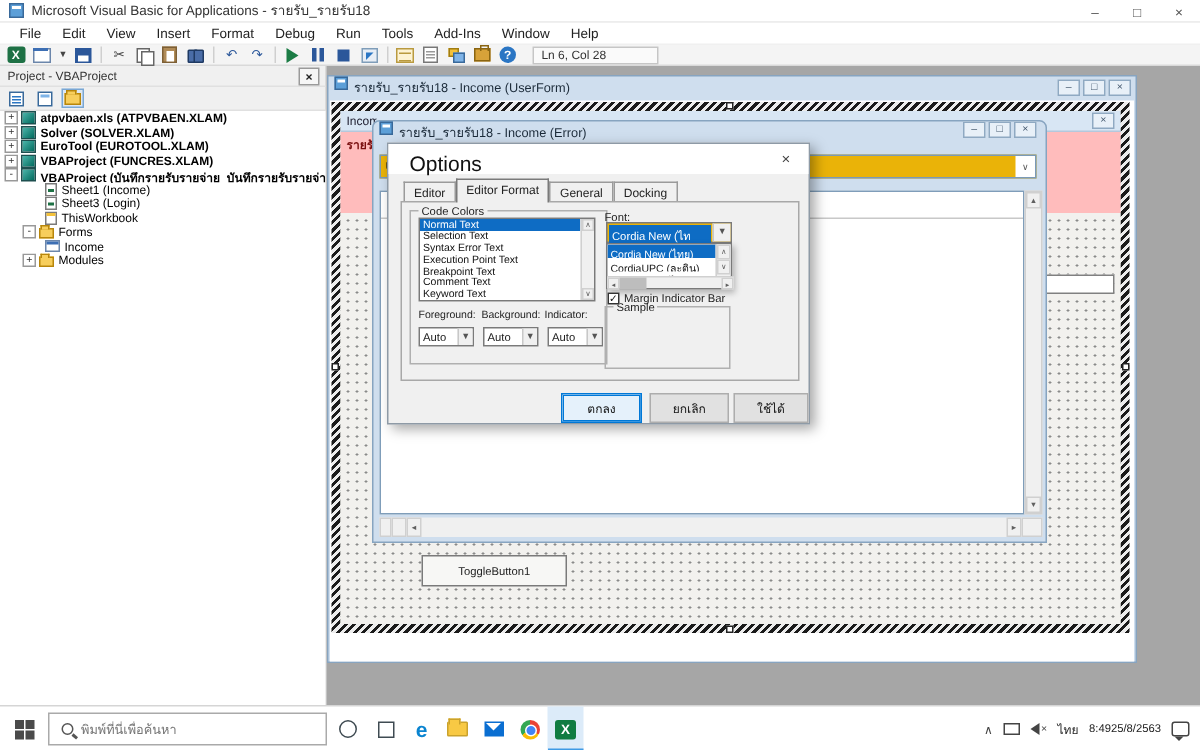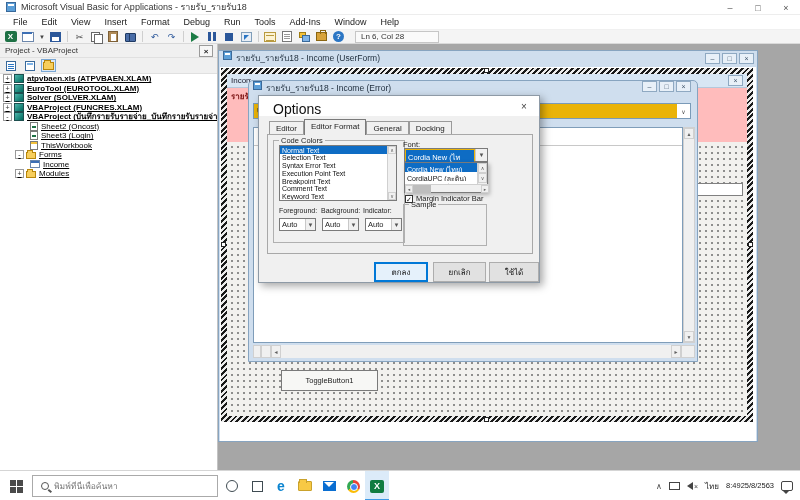--- a/index.html
+++ b/index.html
@@ -59,21 +59,21 @@
   .proj-tools { position:absolute; left:0; top:14px; width:100%; height:16px; display:flex; align-items:center; gap:4px; padding-left:3px; border-bottom:1px solid #e0e0e0;}
   .pti { width:15px; height:13px; display:flex; align-items:center; justify-content:center; position:relative;}
   .pti.pressed { border:1px solid #7aa7d4; background:#dce8f4; }
   .i-viewcode{ width:10px; height:10px; background:#fff; border:1px solid #39699a; position:relative;}
   .i-viewcode::after{content:""; position:absolute; left:1px; top:2px; width:6px; height:1px; background:#2b76c4; box-shadow:0 2px 0 #2b76c4, 0 4px 0 #2b76c4;}
   .i-viewobj{ width:10px; height:10px; background:#fff; border:1px solid #39699a; position:relative;}
   .i-viewobj::after{content:""; position:absolute; left:1px; top:1px; width:6px; height:2px; background:#7fb4e8;}
   .i-fold{ width:11px; height:8px; background:#f7ce5c; border:1px solid #b8860b; position:relative; }
   .i-fold::before{ content:""; position:absolute; left:0; top:-3px; width:5px; height:2px; background:#f7ce5c; border:1px solid #b8860b; border-bottom:none;}
   .tree { position:absolute; left:0; top:30px; width:100%; height:396px; background:#fff; overflow:hidden; }
-  .trow { display:flex; align-items:center; height:9.5px; white-space:nowrap; overflow:hidden;text-decoration:underline; }
+  .trow { display:flex; height:9.5px; white-space:nowrap; overflow:hidden; }
   .trow .tlabel { font-size:8px; color:#000; margin-left:3px; }
   .trow.bold .tlabel { font-weight:bold; }
   .exp { width:9px; height:9px; border:1px solid #999; background:#fff; font-size:7px; line-height:7px; color:#333; display:flex; align-items:center; justify-content:center; flex:none; margin-right:2px;}
   .ic { flex:none; position:relative; }
   .ic-proj { width:10px; height:9px; background:linear-gradient(135deg,#4db6ac,#00695c); border:1px solid #1d4f4f;}
   .ic-folder { width:10px; height:7px; background:#f7ce5c; border:1px solid #b8860b; margin-top:2px;}
   .ic-folder::before{ content:""; position:absolute; left:0; top:-3px; width:4px; height:2px; background:#f7ce5c; border:1px solid #b8860b; border-bottom:none;}
   .ic-sheet { width:8px; height:9px; background:#fff; border:1px solid #7a7a7a;}
   .ic-sheet::after{ content:""; position:absolute; left:1px; top:3px; width:4px; height:2px; background:#1e7145;}
   .ic-wb { width:8px; height:9px; background:#fff; border:1px solid #7a7a7a;}
@@ -264,40 +264,40 @@
     </div>
     <div class="tree">
       <div class="trow bold pad0">
           <span class="exp">+</span>
           <span class="ic ic-proj"></span>
           <span class="tlabel">atpvbaen.xls (ATPVBAEN.XLAM)</span>
         </div>
       <div class="trow bold pad0">
           <span class="exp">+</span>
           <span class="ic ic-proj"></span>
-          <span class="tlabel">EuroTool (EUROTOOL.XLAM)</span>
+          <span class="tlabel">Solver (SOLVER.XLAM)</span>
         </div>
       <div class="trow bold pad0">
           <span class="exp">+</span>
           <span class="ic ic-proj"></span>
-          <span class="tlabel">Solver (SOLVER.XLAM)</span>
+          <span class="tlabel">EuroTool (EUROTOOL.XLAM)</span>
         </div>
       <div class="trow bold pad0">
           <span class="exp">+</span>
           <span class="ic ic-proj"></span>
           <span class="tlabel">VBAProject (FUNCRES.XLAM)</span>
         </div>
       <div class="trow bold pad0">
           <span class="exp">-</span>
           <span class="ic ic-proj"></span>
           <span class="tlabel">VBAProject (บันทึกรายรับรายจ่าย_บันทึกรายรับรายจ่าย..</span>
         </div>
       <div class="trow pad2">
           <span class="ic ic-sheet"></span>
-          <span class="tlabel">Sheet2 (Oncost)</span>
+          <span class="tlabel">Sheet1 (Income)</span>
         </div>
       <div class="trow pad2">
           <span class="ic ic-sheet"></span>
           <span class="tlabel">Sheet3 (Login)</span>
         </div>
       <div class="trow pad2">
           <span class="ic ic-wb"></span>
           <span class="tlabel">ThisWorkbook</span>
         </div>
       <div class="trow pad1">

